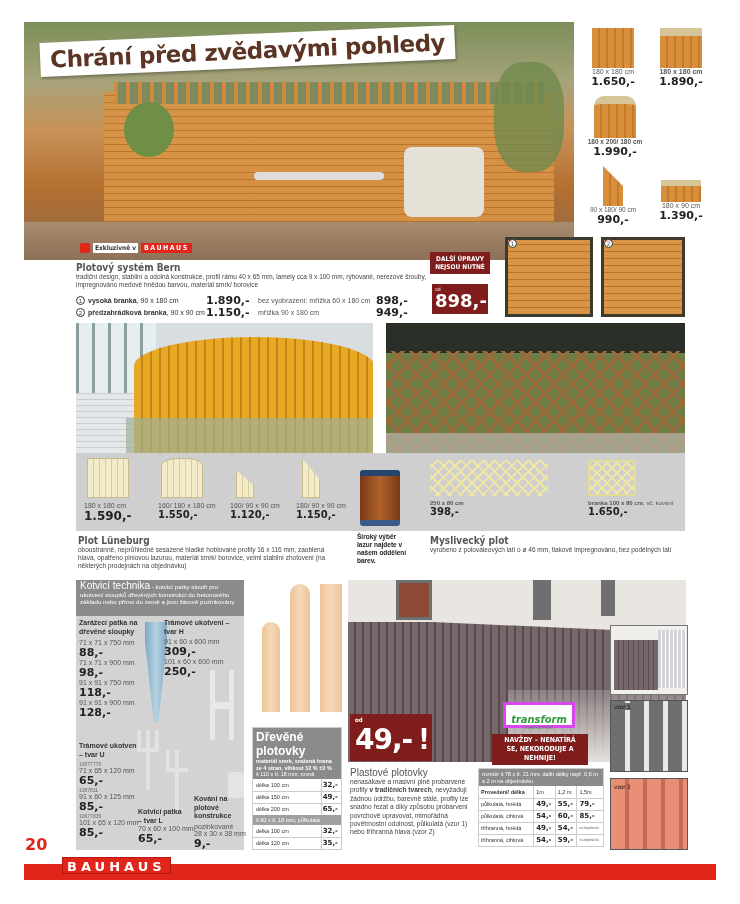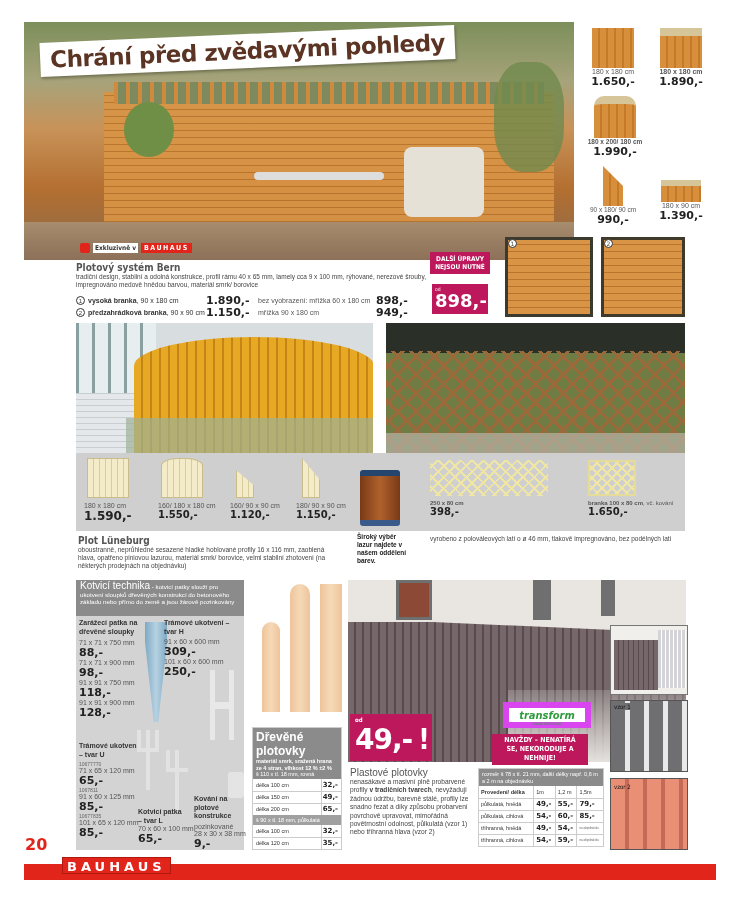--- a/index.html
+++ b/index.html
@@ -5,21 +5,21 @@
 *{box-sizing:border-box;margin:0;padding:0}
 body{width:740px;height:904px;background:#fff;font-family:"DejaVu Sans Condensed","Liberation Sans",sans-serif;color:#333;position:relative;overflow:hidden}
 .abs{position:absolute}
 .b{font-weight:bold}
 .price{font-weight:bold;color:#222;font-family:"DejaVu Sans",sans-serif}
 .dim{font-size:7px;color:#555;font-family:"Liberation Sans",sans-serif}
 .small{font-size:6.5px;line-height:8px;color:#444;font-family:"Liberation Sans",sans-serif}
 .wood{background:repeating-linear-gradient(90deg,#d88f3c 0 6px,#c47a2a 6px 8px)}
 .woodh{background:repeating-linear-gradient(0deg,#d99445 0 6px,#b8742c 6px 7px)}
 .pale{background:repeating-linear-gradient(90deg,#f4ecc8 0 5px,#d7cc9c 5px 6px);border:1px solid #c8bd8a}
-.redbox{background:#be185d;color:#fff}
+.redbox{background:#7f1d1d;color:#fff}
 .grey{background:#cfcfcf}
 .darkgrey{background:#8b8b8b;color:#fff}
 table{border-collapse:collapse}
 </style>
 </head>
 <body>
 
 <div class="abs" style="left:24px;top:22px;width:550px;height:238px;background:linear-gradient(180deg,#7c8f5a 0%,#a7a37a 25%,#c89258 45%,#b36f30 70%,#8a6a4d 100%);overflow:hidden">
   <div class="abs woodh" style="left:80px;top:70px;width:450px;height:150px;opacity:.9"></div>
   <div class="abs" style="left:90px;top:60px;width:430px;height:22px;background:repeating-linear-gradient(90deg,#cf8a3e 0 4px,#7d8a5e 4px 12px)"></div>
@@ -152,20 +152,21 @@
   <div style="width:48px;height:36px;background:repeating-linear-gradient(45deg,transparent 0 5px,#efe5a4 5px 7px),repeating-linear-gradient(-45deg,transparent 0 5px,#efe5a4 5px 7px);border:2px solid #e6dc9a"></div>
   <div class="dim" style="font-size:6px;margin-top:4px"><span class="b">branka 100 x 80 cm</span><span>, vč. kování</span></div>
   <div class="price" style="font-size:10px">1.650,-</div>
 </div>
 
 <div class="abs" style="left:78px;top:535px;width:262px">
   <div style="font-size:10px;font-weight:bold;color:#555">Plot Lüneburg</div>
   <div class="small">oboustranně, neprůhledné sesazené hladké hoblované profily 16 x 116 mm, zaoblená hlava, opatřeno piniovou lazurou, materiál smrk/ borovice, velmi stabilní zhotovení (na některých prodejnách na objednávku)</div>
 </div>
 <div class="abs" style="left:430px;top:535px;width:260px">
+  <div style="font-size:10px;font-weight:bold;color:#555">Myslivecký plot</div>
   <div class="small">vyrobeno z polováleových latí o ø 46 mm, tlakově impregnováno, bez podélných latí</div>
 </div>
 
 <div class="abs" style="left:76px;top:580px;width:168px;height:270px;background:#d3d3d3"></div>
 <div class="abs darkgrey" style="left:76px;top:580px;width:168px;height:36px;padding:2px 4px;font-size:6.2px;line-height:7.5px;font-family:'Liberation Sans',sans-serif">
   <span style="font-size:10px;font-weight:normal">Kotvicí technika</span><span> - kotvicí patky slouží pro ukotvení sloupků dřevěných konstrukcí do betonového základu nebo přímo do země a jsou žárově pozinkovány</span>
 </div>
 <div class="abs" style="left:79px;top:619px;width:80px;font-family:'Liberation Sans',sans-serif">
   <div style="font-size:7px;font-weight:bold;line-height:8.5px;width:70px">Zarážecí patka na dřevěné sloupky</div>
   <div class="dim" style="margin-top:3px">71 x 71 x 750 mm</div>
@@ -271,21 +272,21 @@
   <div style="position:absolute;left:47px;top:4px;width:28px;height:58px;background:repeating-linear-gradient(90deg,#d4d4d8 0 3px,#fff 3px 4px)"></div>
 </div>
 <div class="abs redbox" style="left:350px;top:714px;width:82px;height:47px;padding:2px 5px">
   <div style="font-size:6px;font-weight:bold">od</div>
   <div style="display:flex;align-items:center">
     <span style="font-size:28px;font-weight:bold;line-height:30px;font-family:'DejaVu Sans',sans-serif;letter-spacing:-1px">49,-</span>
     <span style="width:1px;height:34px;background:#fff;margin:0 3px"></span>
     <span style="font-size:28px;font-weight:bold;line-height:30px">!</span>
   </div>
 </div>
-<div class="abs" style="left:503px;top:702px;width:88px;height:26px;background:#fff;border:6px solid #d946ef;text-align:center;padding-top:2px">
+<div class="abs" style="left:503px;top:702px;width:72px;height:26px;background:#fff;border:3px solid #d946ef;text-align:center;padding-top:9px">
   <div style="font-size:11px;font-weight:bold;font-style:italic;color:#2f9a3d;line-height:12px">transform</div>
   <div style="font-size:3.5px;color:#2f9a3d">LIVING MATERIALS</div>
 </div>
 <div class="abs redbox" style="left:492px;top:734px;width:96px;font-size:7px;font-weight:bold;text-align:center;padding:2px 6px;line-height:9px">NAVŽDY – NENATÍRÁ SE, NEKORODUJE A NEHNIJE!</div>
 
 <div class="abs" style="left:610px;top:700px;width:78px;height:72px;background:repeating-linear-gradient(90deg,#6f6f72 0 14px,#e8e8e8 14px 19px);border:1px solid #555">
   <span style="position:absolute;left:3px;top:2px;font-size:6px;color:#111;background:#6f6f72">vzor 1</span>
 </div>
 <div class="abs" style="left:610px;top:778px;width:78px;height:72px;background:repeating-linear-gradient(90deg,#e88f75 0 14px,#c56a56 14px 18px);border:1px solid #555">
   <span style="position:absolute;left:3px;top:4px;font-size:6px;color:#111">vzor 2</span>

